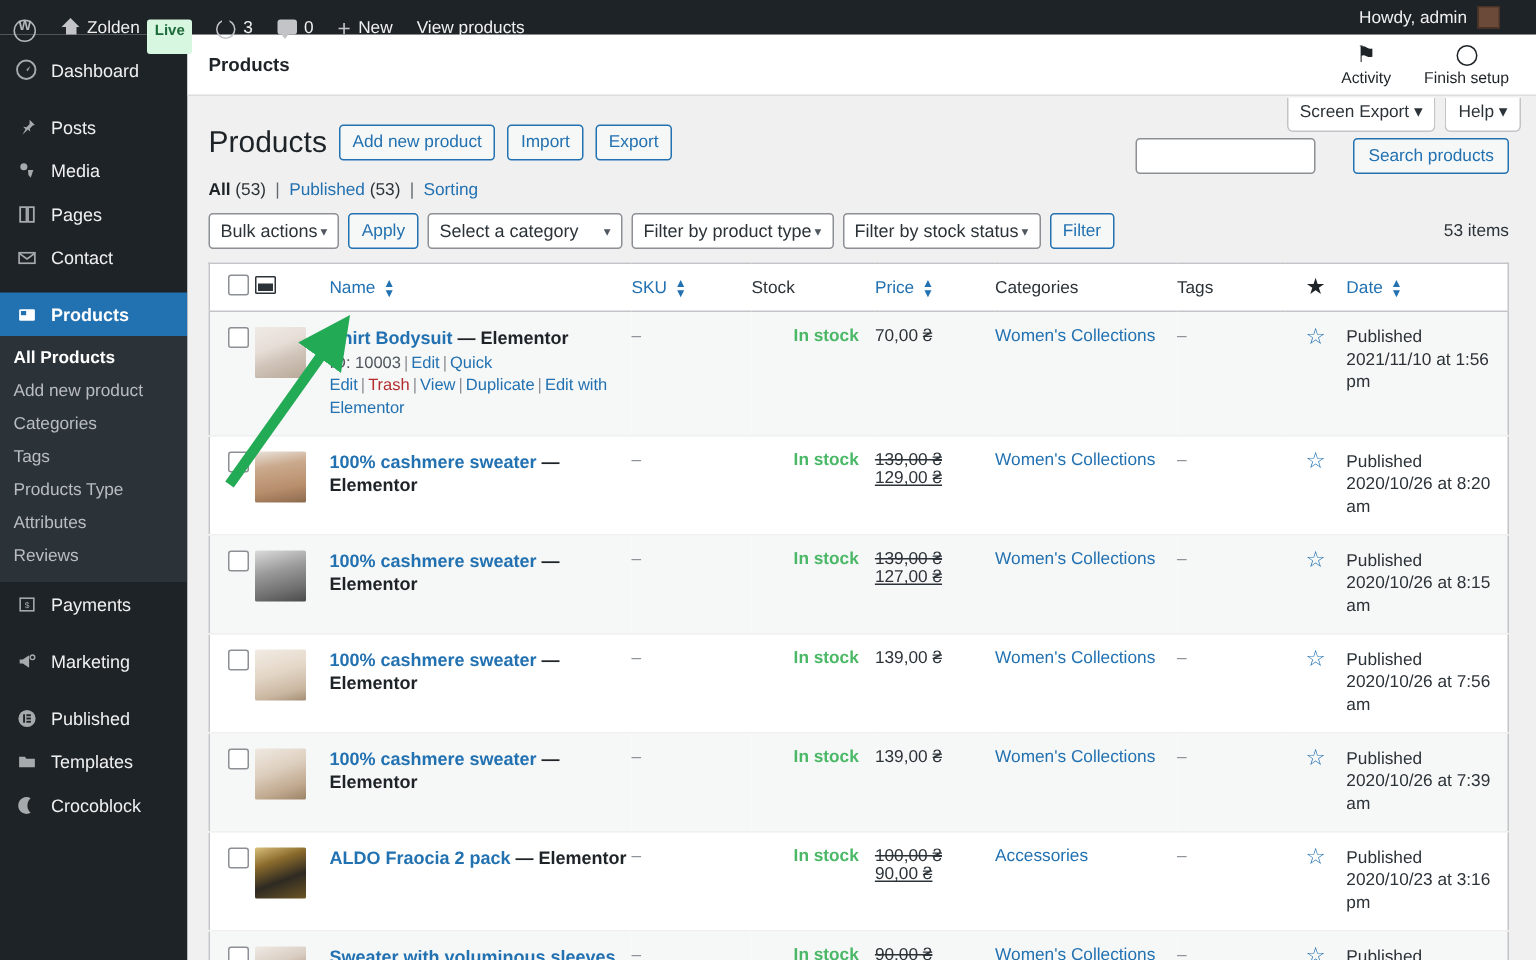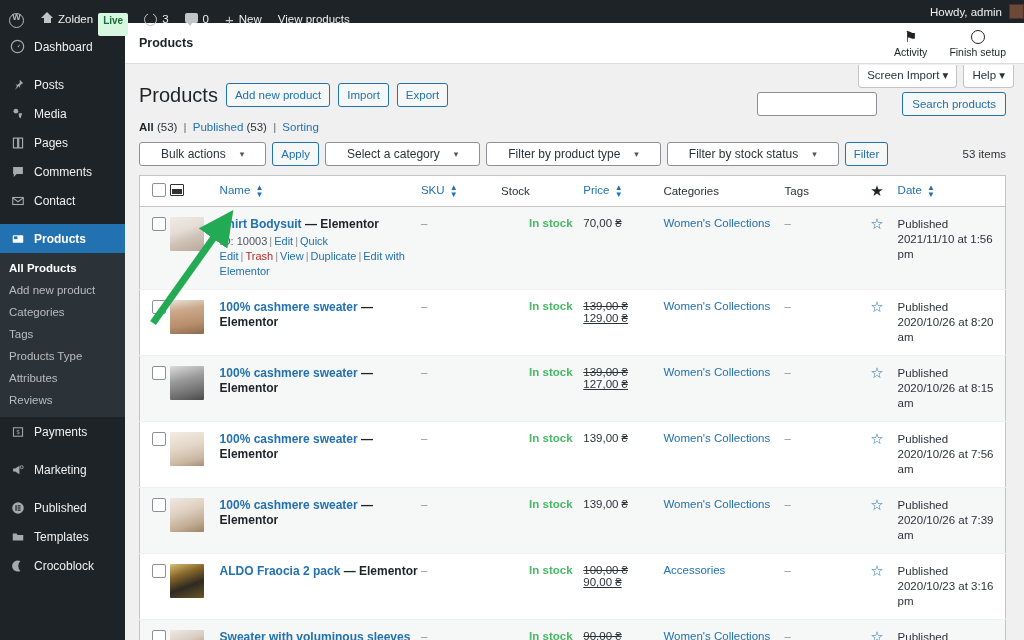--- a/index.html
+++ b/index.html
@@ -55,21 +55,21 @@
   .comment-bubble {
     width: 13px; height: 10px; background: #c3c4c7; border-radius: 2px;
     display: inline-block; position: relative;
   }
   .comment-bubble::after {
     content: ""; position: absolute; bottom: -3px; left: 2px;
     border-left: 3px solid transparent; border-right: 3px solid transparent;
     border-top: 4px solid #c3c4c7;
   }
   .plus-icon { font-size: 15px; line-height: 14px; color: #c3c4c7; }
-  .ab-right { margin-left: auto; display: flex; align-items: center; padding-right: 0; }
+  .ab-right { margin-left: auto; display: flex; align-items: center; padding-right: 24px; }
   .avatar-sq {
     width: 15px; height: 15px; background: #6b4a3a; border: 1px solid #4a3226;
     display: inline-block; margin-left: 7px;
   }
 
   
   #sidebar {
     position: absolute; top: 23px; left: 0; width: 125px; height: 617px;
     background: #1d2327; color: #f0f0f1; font-size: 12px;
     overflow: hidden;
@@ -149,21 +149,21 @@
   }
   .search-btn {
     background: #f6f7f7; border: 1px solid #2271b1; color: #2271b1;
     border-radius: 3px; font-size: 11.5px; padding: 0 9px; height: 24px; line-height: 22px; margin-left: 21px;
   }
 
   .tablenav { display: flex; align-items: center; gap: 6px; padding-bottom: 9px; position: relative; }
   .sel {
     background: #fff; border: 1px solid #8c8f94; border-radius: 3px;
     height: 24px; font-size: 12px; color: #2c3338;
-    display: flex; align-items: center; padding: 0 21px; gap: 14px; line-height: 22px;
+    display: flex; align-items: center; padding: 0 7px; gap: 2px; line-height: 22px;
   }
   .sel .caret { font-size: 9px; color: #50575e; }
   .btn-sec {
     background: #f6f7f7; border: 1px solid #2271b1; color: #2271b1;
     border-radius: 3px; font-size: 11.5px; height: 24px; padding: 0 8px; line-height: 22px;
   }
   .items-count { margin-left: auto; font-size: 11.5px; color: #2c3338; }
 
   
   table.wp-list {
@@ -307,28 +307,20 @@
   <div class="menu-item">
     <span class="mi-ico">
       <svg width="14" height="14" viewBox="0 0 20 20" fill="none" stroke="currentColor" stroke-width="1.7">
           <rect x="3.5" y="3" width="6" height="14"></rect>
           <rect x="11" y="3" width="5.5" height="14"></rect>
         </svg>
     </span>
     <span class="mi-label">Pages</span>
   </div>
 
-  <div class="menu-item">
-    <span class="mi-ico">
-      <svg width="14" height="14" viewBox="0 0 20 20" fill="currentColor">
-          <path d="M3 3h14v10H8l-4 4v-4H3z"></path>
-        </svg>
-    </span>
-    <span class="mi-label">Comments</span>
-  </div>
 
   <div class="menu-item">
     <span class="mi-ico">
       <svg width="14" height="14" viewBox="0 0 20 20" fill="none" stroke="currentColor" stroke-width="1.6">
           <rect x="2.5" y="5" width="15" height="10"></rect>
           <path d="M2.5 5.5L10 11l7.5-5.5"></path>
         </svg>
     </span>
     <span class="mi-label">Contact</span>
   </div>
@@ -427,21 +419,21 @@
         <div class="hdr-ico">
             <span class="circle-ico"></span>
           </div>
         <div>Finish setup</div>
       </div>
     </div>
   </div>
 
   <div class="screen-meta">
     <div class="meta-tab">
-      <span>Screen Import</span> ▾
+      <span>Screen Export</span> ▾
     </div>
     <div class="meta-tab">
       <span>Help</span> ▾
     </div>
   </div>
 
   <div class="wrap">
 
     <div class="page-title-row">
       <h1 class="page-title">Products</h1>

